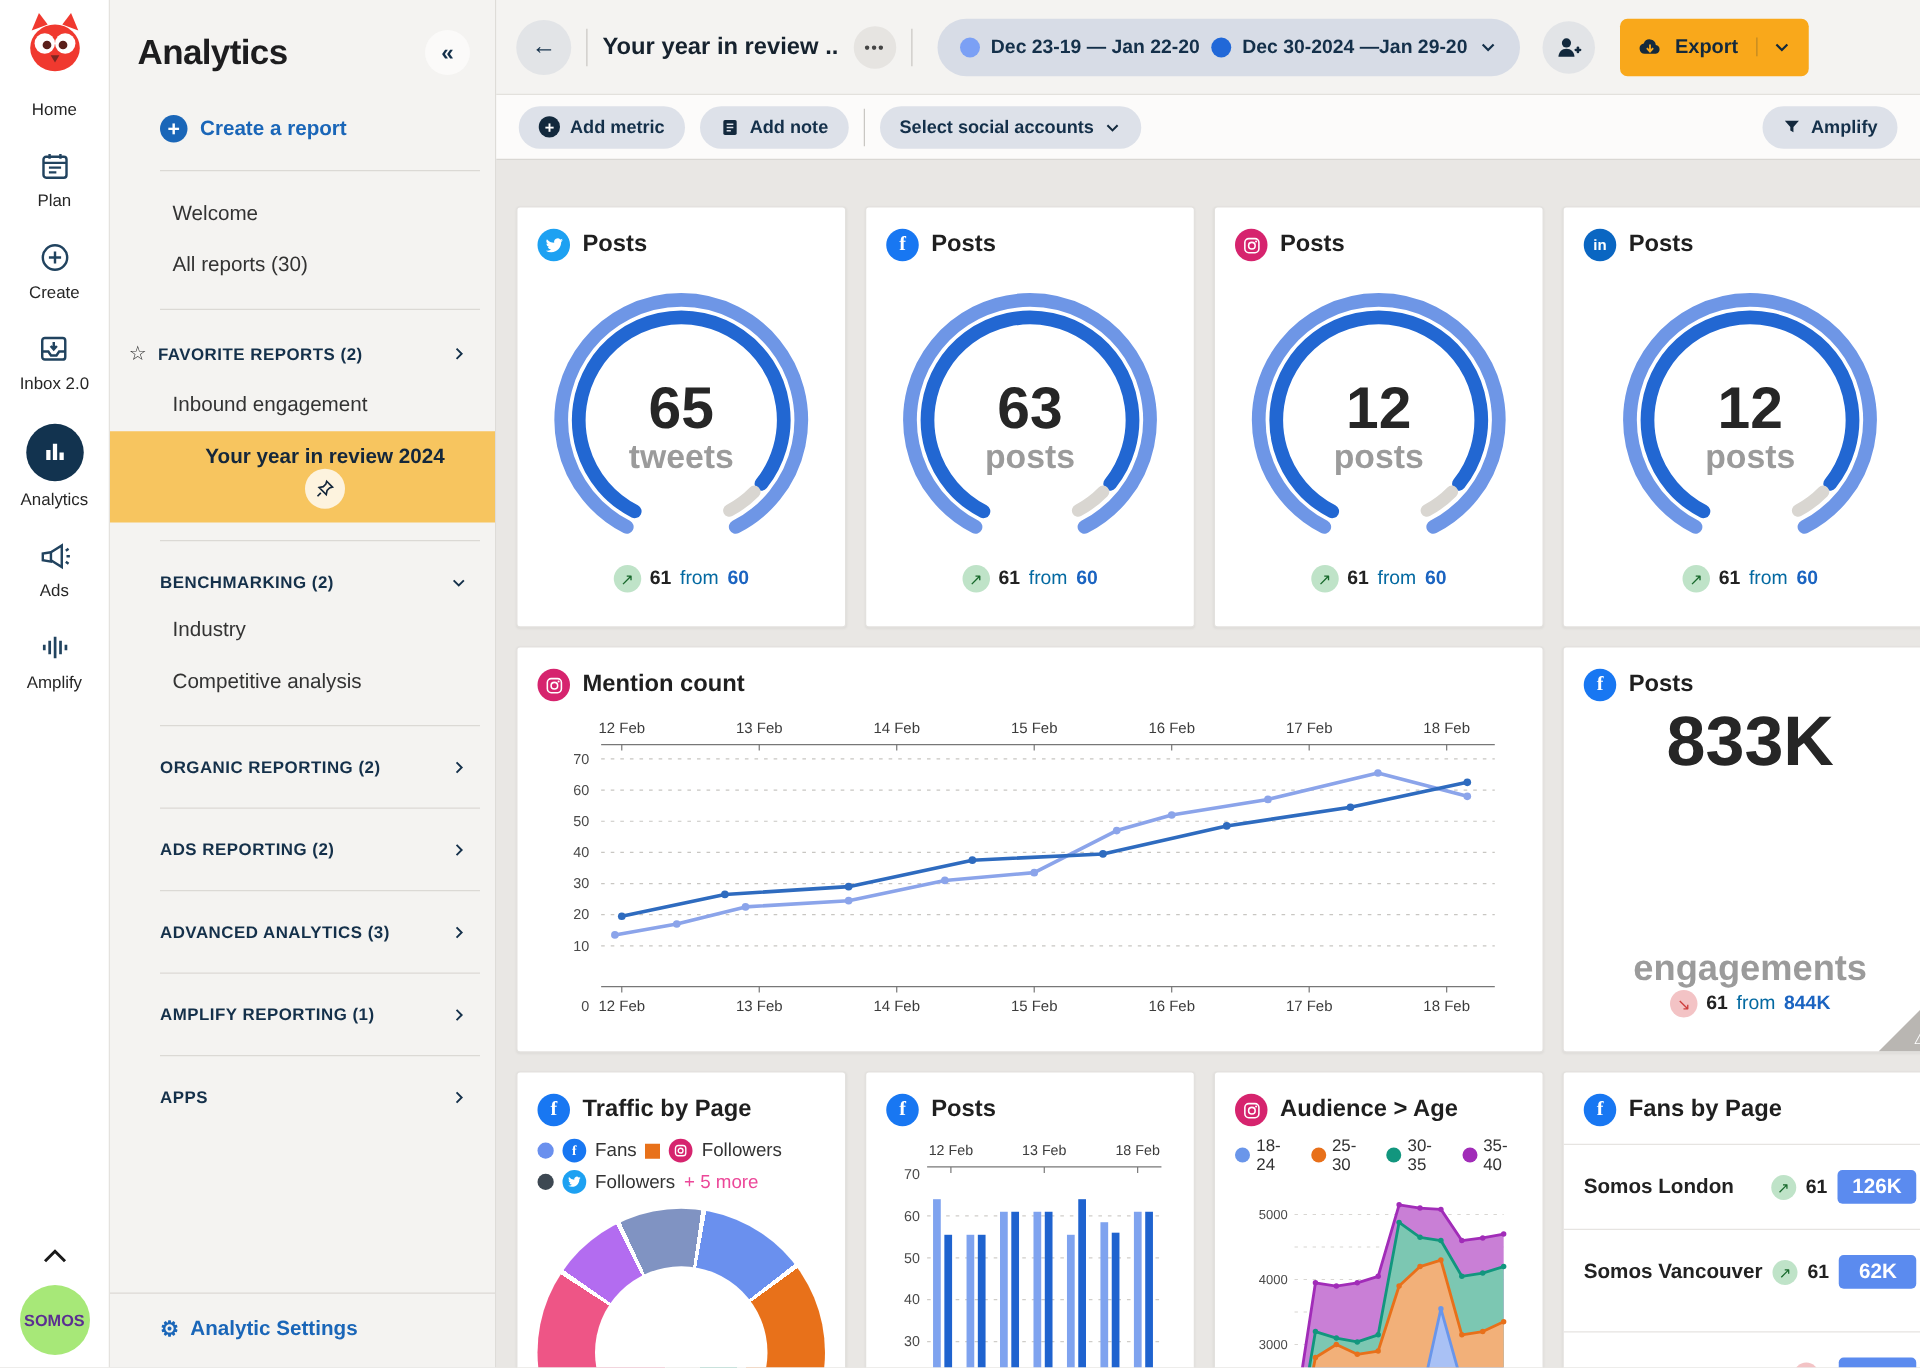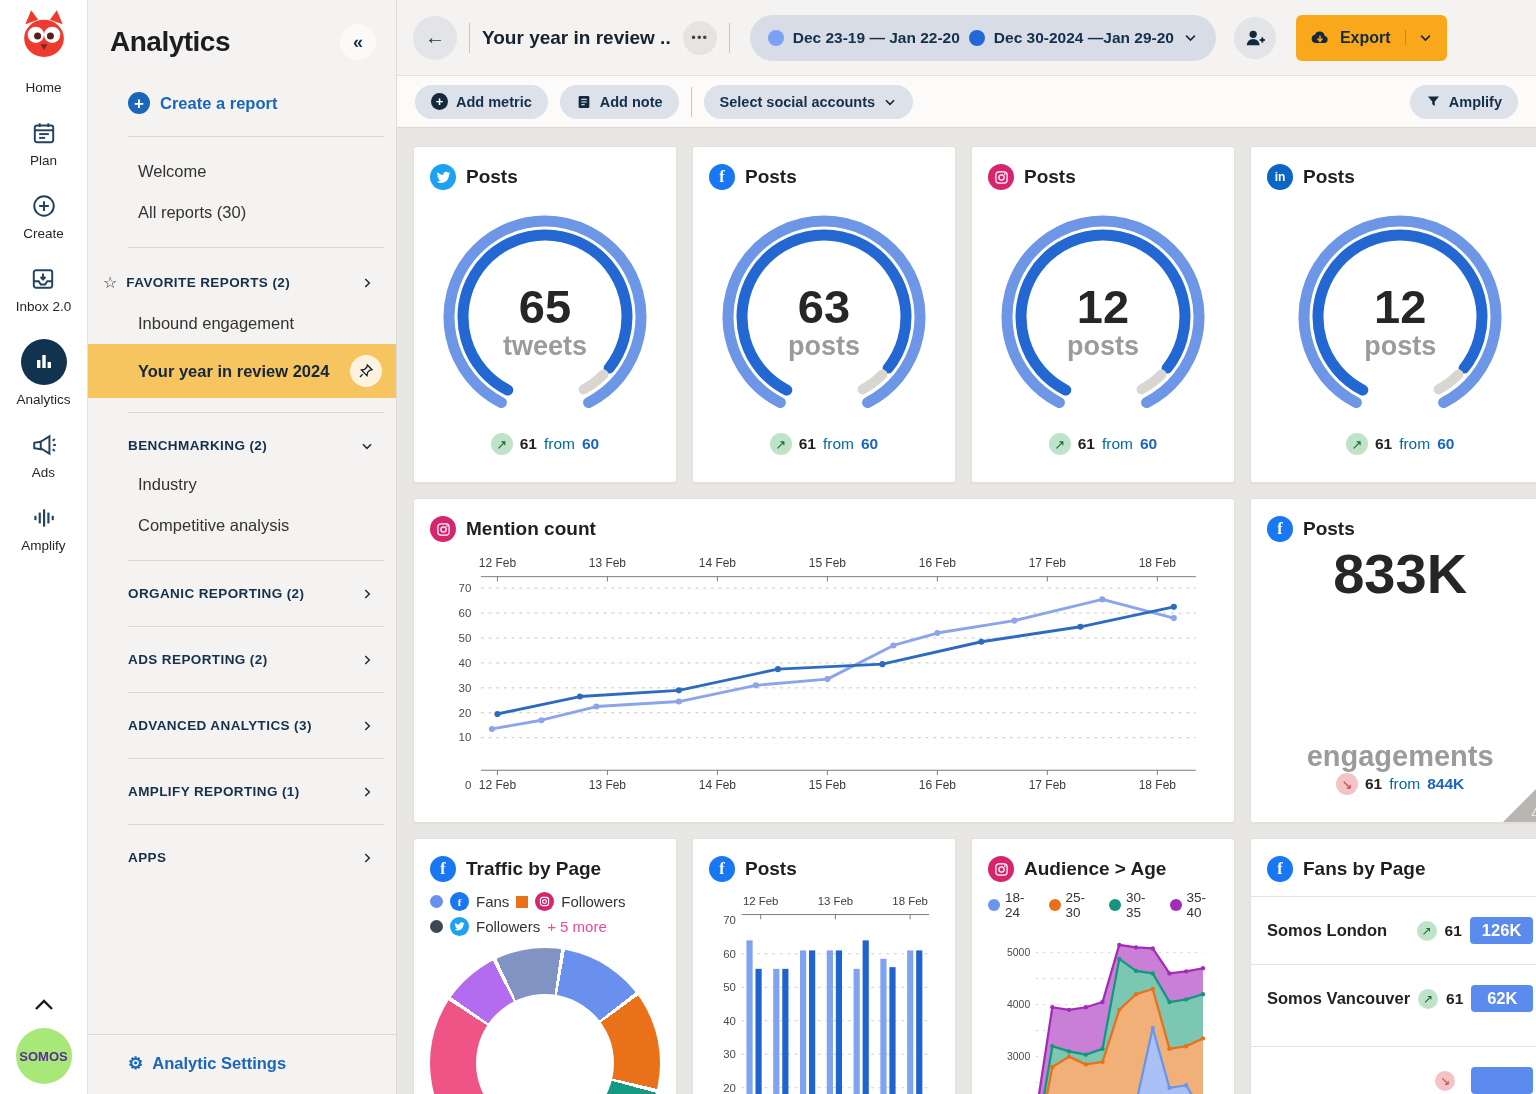--- a/index.html
+++ b/index.html
@@ -30,21 +30,21 @@
   .collapse-btn { width:36px; height:36px; border-radius:50%; background:#fbfaf9; display:flex;
     align-items:center; justify-content:center; font-size:18px; color:#14304a; cursor:pointer; font-weight:bold; }
   .sb-scroll { flex:1; overflow:hidden; padding-top:14px; }
   .create-report { display:flex; align-items:center; gap:10px; padding:8px 0 8px 40px;
     color:#1a66b8; font-weight:bold; font-size:16.5px; cursor:pointer; }
   .create-plus { width:22px; height:22px; border-radius:50%; background:#1a66b8; color:#fff;
     display:flex; align-items:center; justify-content:center; font-size:17px; font-weight:bold; line-height:1; }
   .sb-sep { border:none; border-top:1px solid #dbd9d5; margin:14px 12px 14px 40px; }
   .sb-item { padding:11px 16px 11px 50px; font-size:16.5px; color:#333; cursor:pointer; }
   .sb-item.active { background:#f7c55f; font-weight:bold; color:#14273b; display:flex;
-    align-items:center; justify-content:space-between; padding-right:14px; }
+    align-items:center; justify-content:space-between; padding-right:14px;flex-direction:column; }
   .pin-circle { width:32px; height:32px; border-radius:50%; background:#fdf3de; display:flex;
     align-items:center; justify-content:center; }
   .sb-section { display:flex; align-items:center; justify-content:space-between;
     padding:11px 22px 11px 40px; cursor:pointer; }
   .sb-section .sec-label { font-size:13.5px; font-weight:bold; color:#14304a; letter-spacing:0.4px; }
   .sb-section .sec-left { display:flex; align-items:center; gap:9px; }
   .star { font-size:16px; color:#333; margin-left:-25px; }
   .chev { width:14px; height:14px; color:#14304a; }
   .sb-settings { border-top:1px solid #dbd9d5; padding:18px 0 20px 40px; display:flex;
     align-items:center; gap:9px; color:#1a66b8; font-weight:bold; font-size:16.5px; cursor:pointer; }
@@ -75,21 +75,21 @@
   .toolbar { height:52px; background:#fcfbfa; border-bottom:1px solid #d9d7d3; display:flex;
     align-items:center; padding:0 18px; gap:12px; }
   .tb-pill { background:#dde1e9; border-radius:18px; height:34px; display:flex; align-items:center;
     gap:8px; padding:0 16px; font-size:14.5px; font-weight:bold; color:#14304a; cursor:pointer; }
   .tb-pill .mini-circle { width:17px; height:17px; border-radius:50%; background:#13293d; color:#fff;
     display:flex; align-items:center; justify-content:center; font-size:13px; line-height:1; }
   .tb-right { margin-left:auto; }
 
   
   .content { flex:1; overflow:hidden; padding:18px 16px 0; display:grid;
-    grid-template-columns:repeat(4, 1fr); grid-template-rows:337px 325px 420px; gap:15px; }
+    grid-template-columns:repeat(4, 1fr); grid-template-rows:337px 325px 420px; gap:15px;margin-top:19px; }
   .card { background:#fff; border:1px solid #e3e1de; border-radius:3px; box-shadow:0 1px 2px rgba(0,0,0,0.05);
     padding:17px 16px; position:relative; display:flex; flex-direction:column; }
   .card-title-row { display:flex; align-items:center; gap:10px; margin-bottom:4px; }
   .card-title { font-size:19px; font-weight:bold; color:#1f1f1f; }
   .picon { width:26px; height:26px; border-radius:50%; display:flex; align-items:center;
     justify-content:center; flex-shrink:0; }
   .picon.sm { width:19px; height:19px; }
   .picon.tw { background:#1da1f2; }
   .picon.fb { background:#1877f2; color:#fff; font-weight:bold; font-family:"Liberation Serif",serif; }
   .picon.ig { background:#d6246e; }

